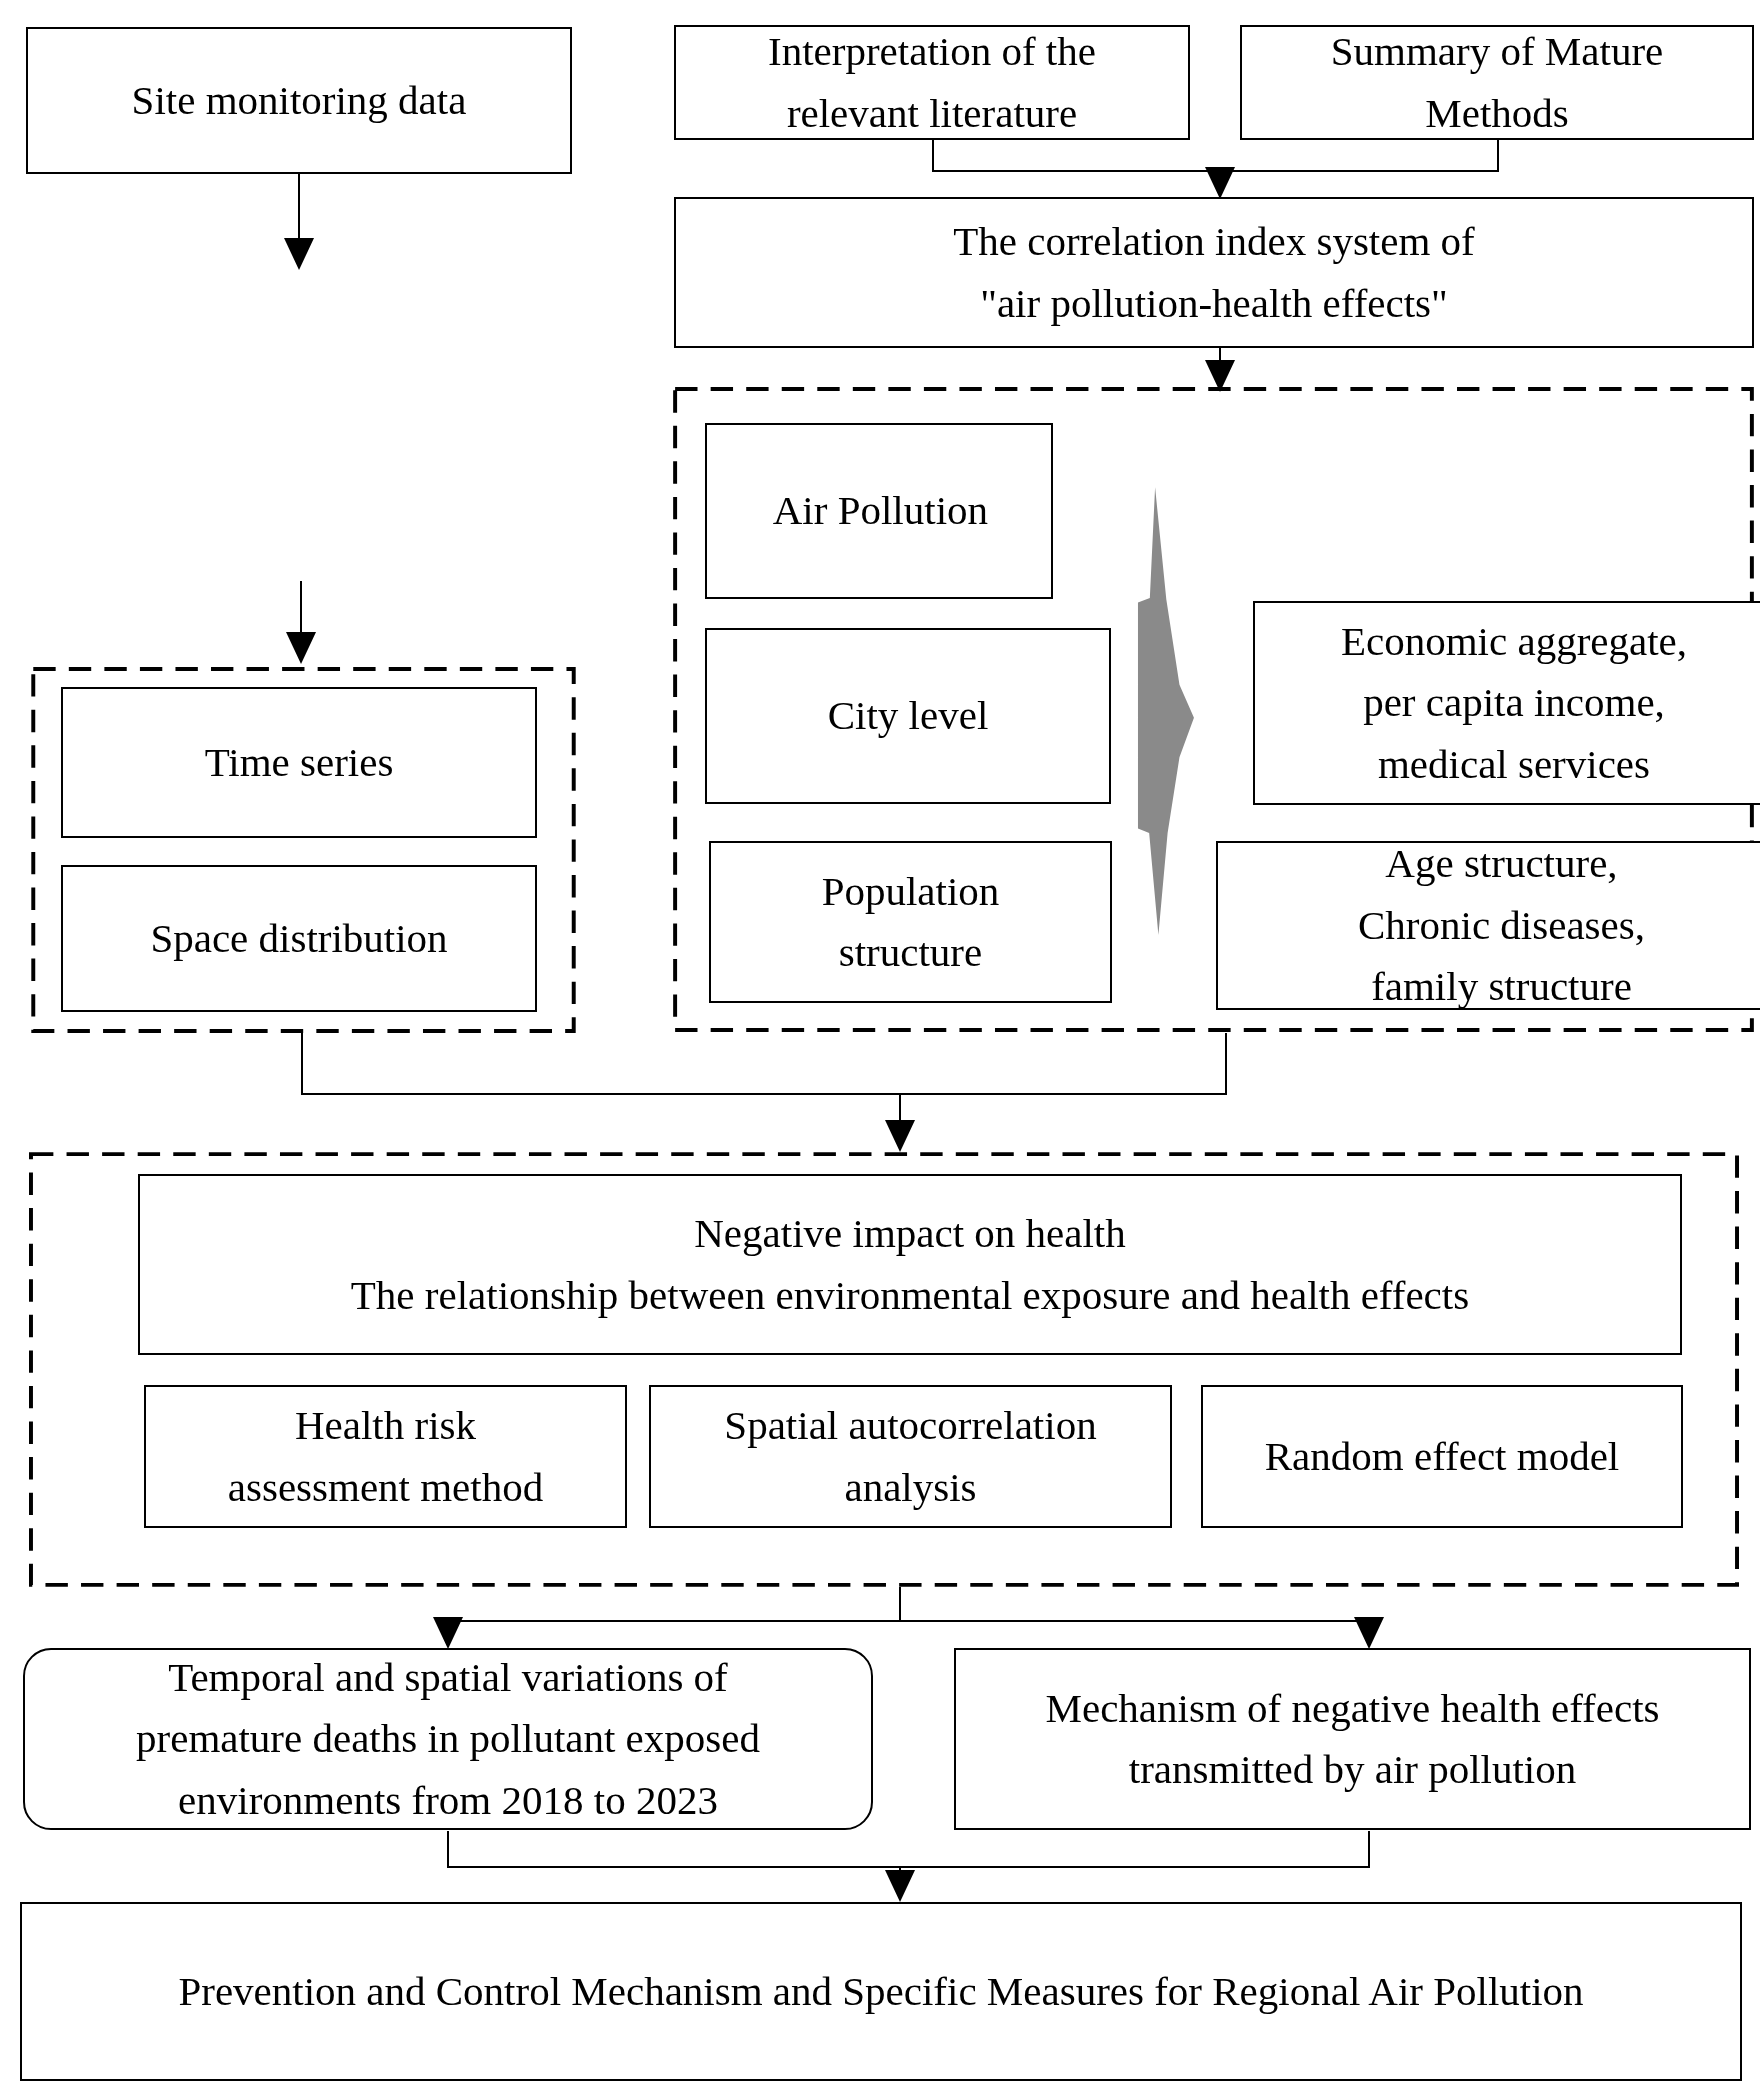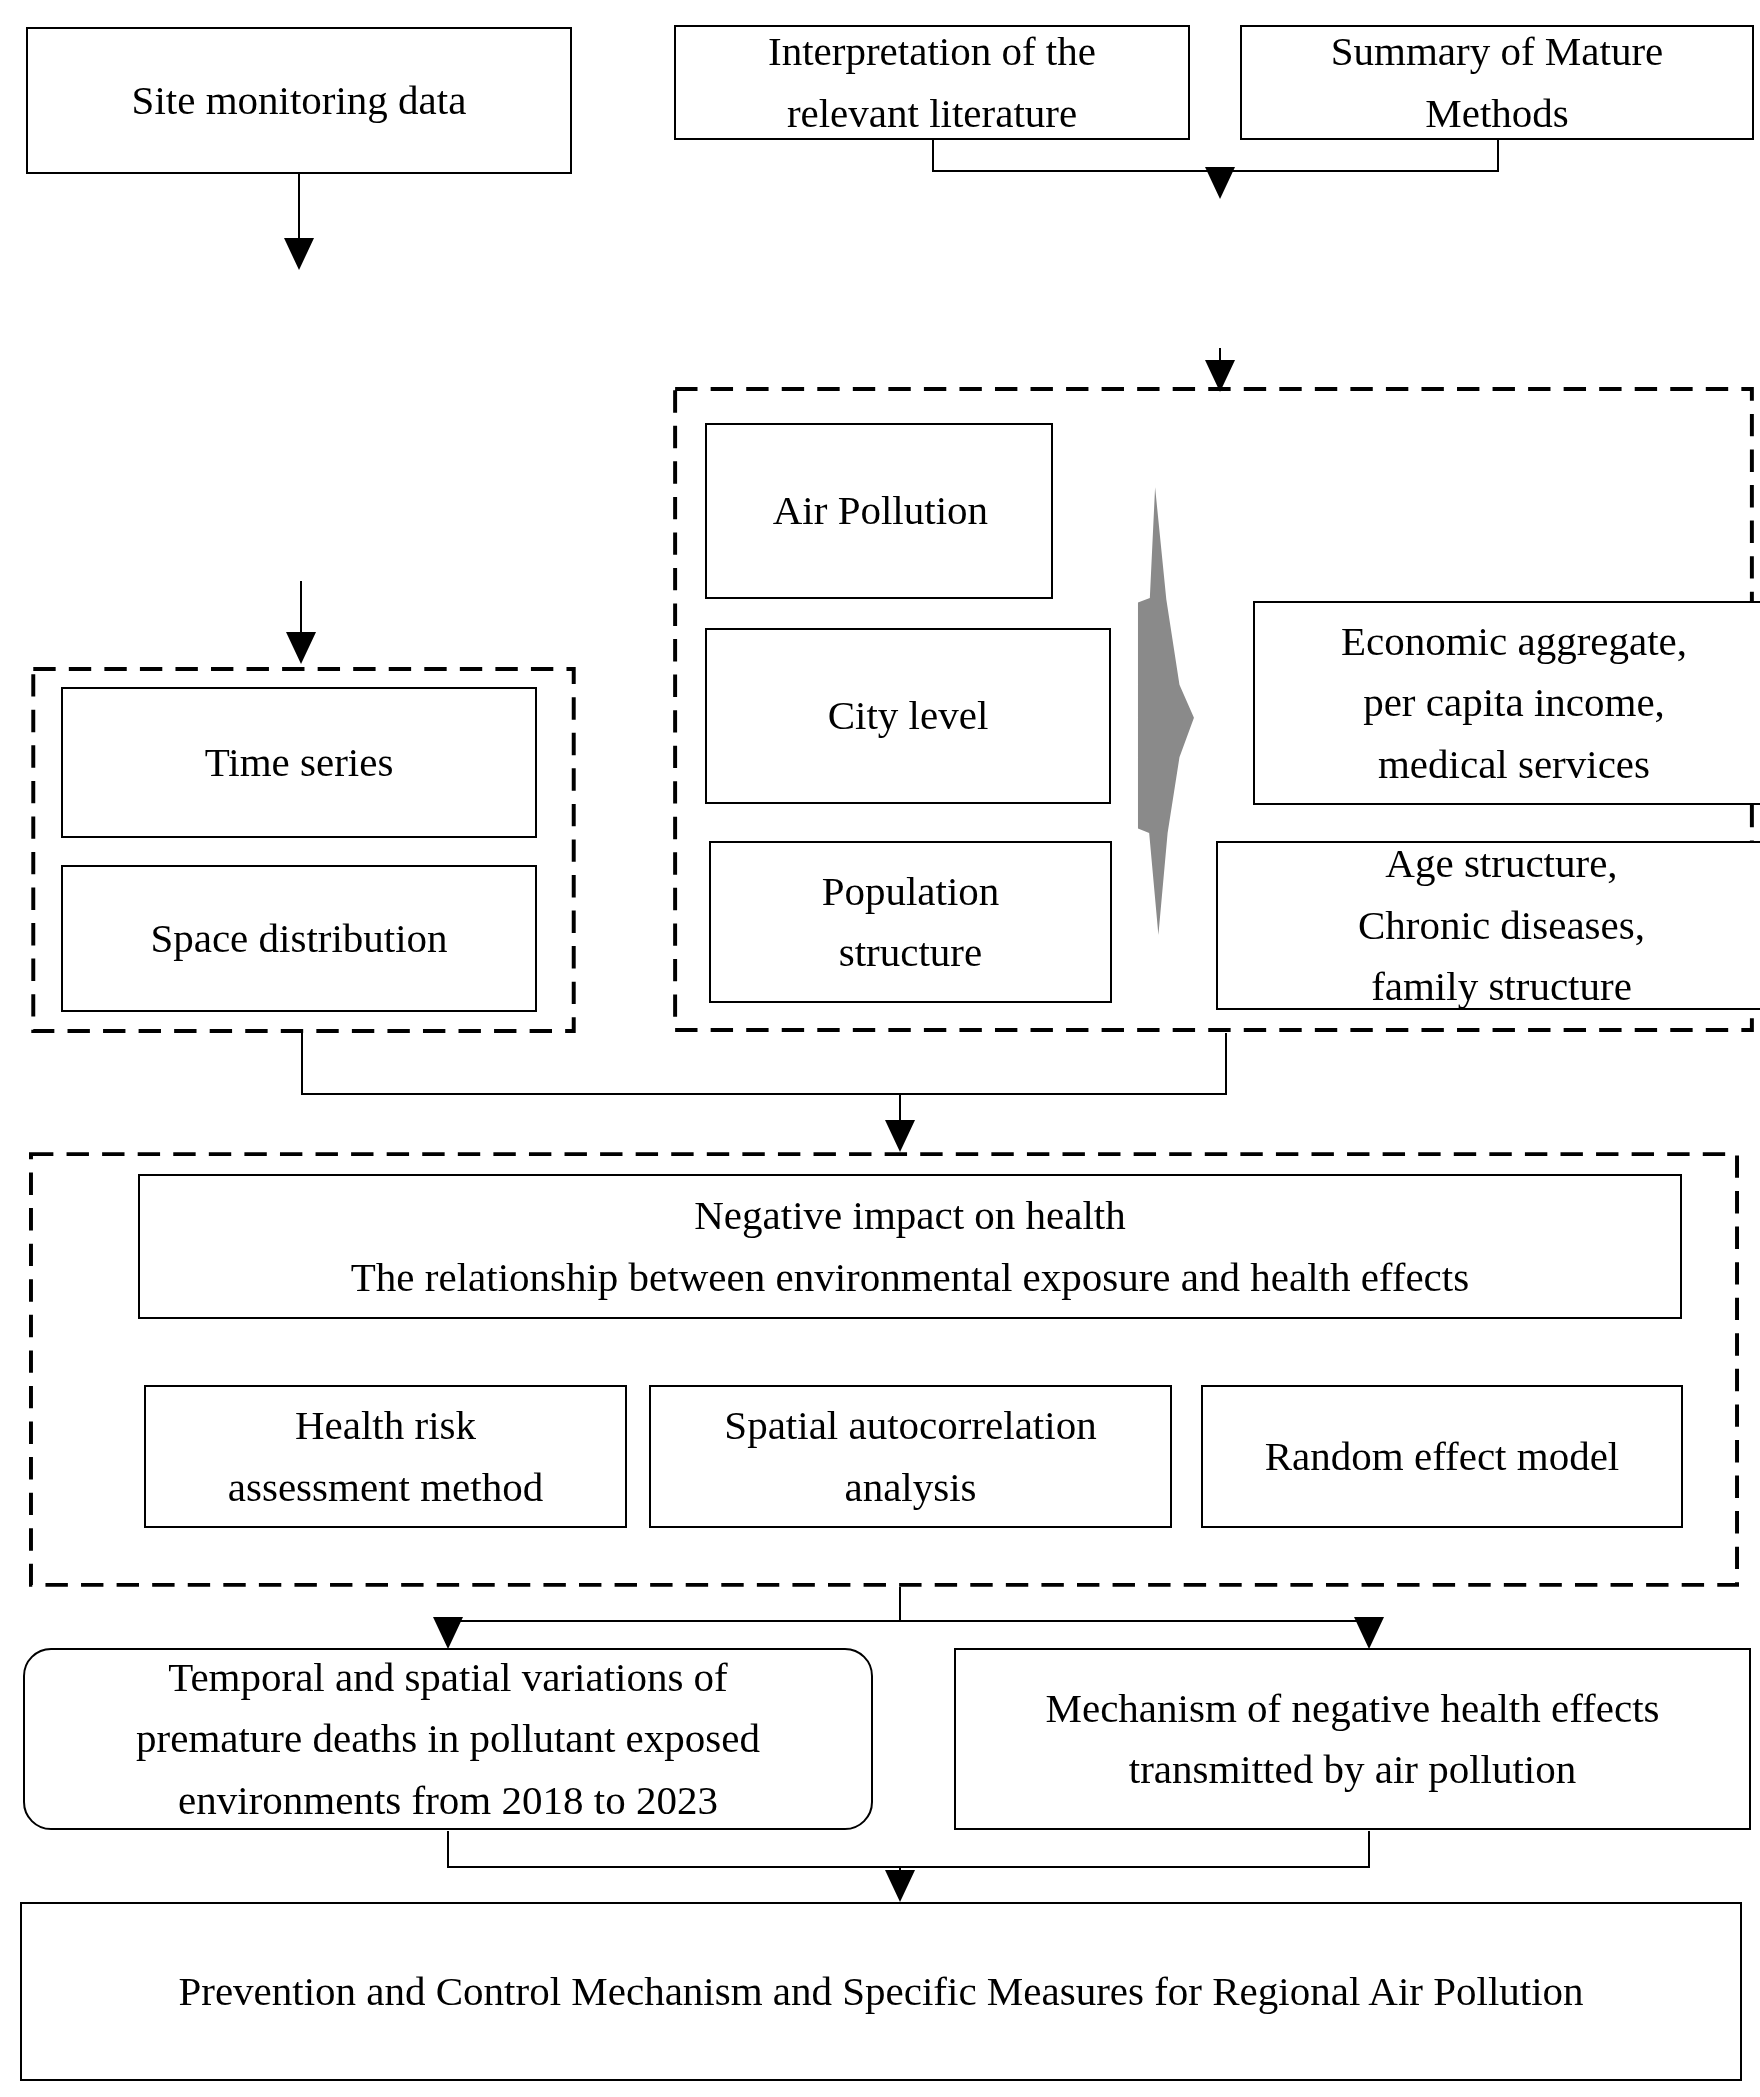--- a/index.html
+++ b/index.html
@@ -77,20 +77,24 @@
   <div class="box" style="left:674px; top:25px; width:516px; height:115px;">
     <span class="multiline">Interpretation of the
 relevant literature</span>
   </div>
 
   <div class="box" style="left:1240px; top:25px; width:514px; height:115px;">
     <span class="multiline">Summary of Mature
 Methods</span>
   </div>
 
+  <div class="box" style="left:674px; top:197px; width:1080px; height:151px;">
+    <span class="multiline">The correlation index system of
+"air pollution-health effects"</span>
+  </div>
 
   <div class="box" style="left:705px; top:423px; width:348px; height:176px;padding-left:12px;">
     <span class="multiline">Air Pollution</span>
   </div>
 
 
   <div class="box" style="left:705px; top:628px; width:406px; height:176px;">
     <span class="multiline">City level</span>
   </div>
 
@@ -104,21 +108,21 @@
     <span class="multiline">Population
 structure</span>
   </div>
 
   <div class="box" style="left:1216px; top:841px; width:571px; height:169px;">
     <span class="multiline">Age structure,
 Chronic diseases,
 family structure</span>
   </div>
 
-  <div class="box" style="left:138px; top:1174px; width:1544px; height:145px;">
+  <div class="box" style="left:138px; top:1174px; width:1544px; height:181px;">
     <span class="multiline">Negative impact on health
 The relationship between environmental exposure and health effects</span>
   </div>
 
   <div class="box" style="left:144px; top:1385px; width:483px; height:143px;">
     <span class="multiline">Health risk
 assessment method</span>
   </div>
 
   <div class="box" style="left:649px; top:1385px; width:523px; height:143px;">

